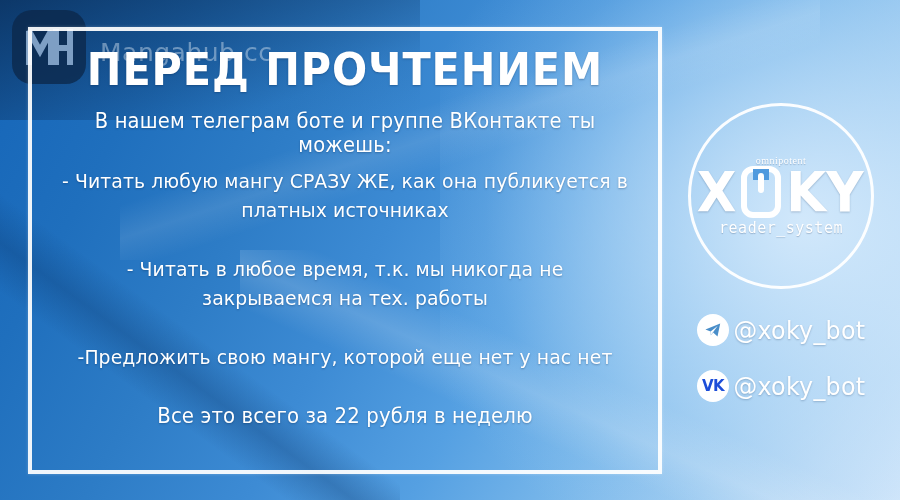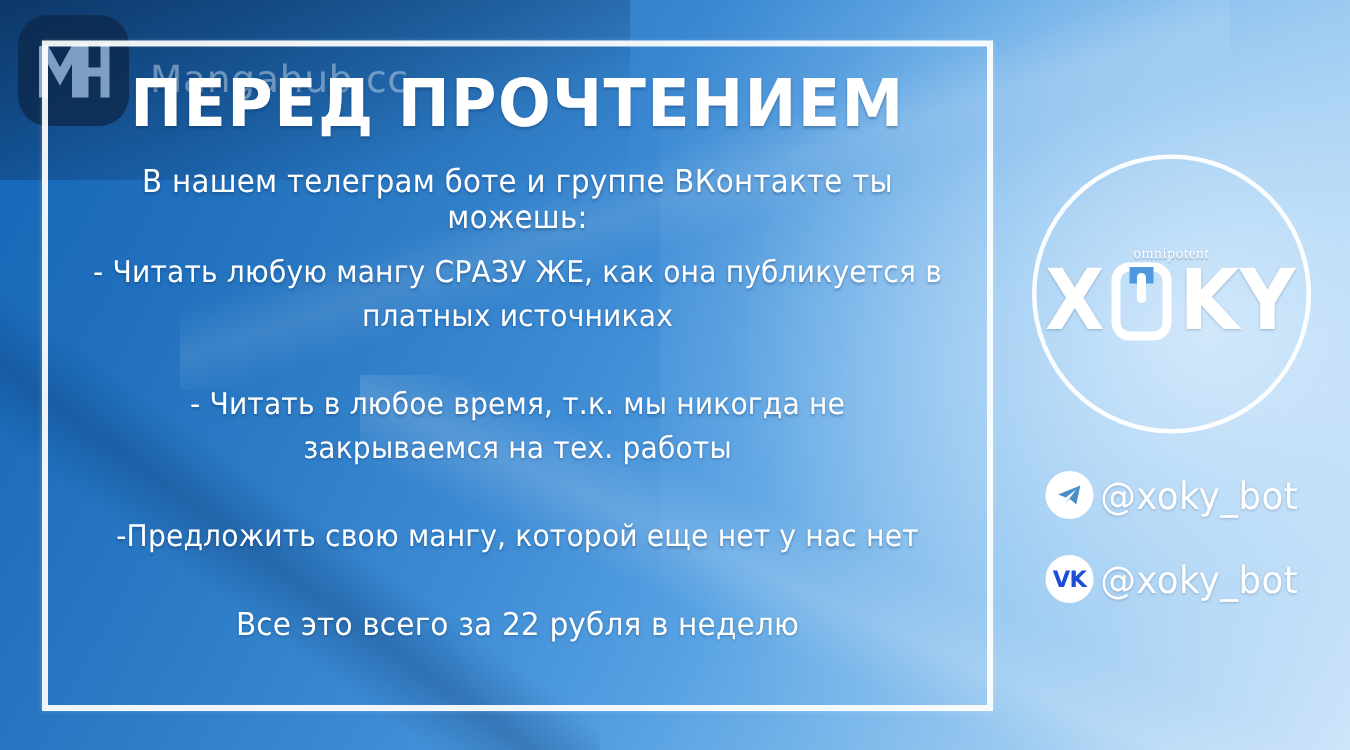--- a/index.html
+++ b/index.html
@@ -334,20 +334,21 @@
     <div id="closing" class="bullet techno">Все это всего за 22 рубля в неделю</div>
   </div>
 
   <div id="brand">
     <div id="brand-top">omnipotent</div>
     <div id="brand-main">
       <span class="bm-letter">X</span>
       <span id="brand-power"></span>
       <span class="bm-letter">KY</span>
     </div>
+    <div id="brand-bottom">reader_system</div>
   </div>
 
   <div id="social-0" class="social">
     <span class="social-icon">
       <svg width="20" height="20" viewBox="0 0 20 20" aria-hidden="true">
         <path d="M2.4 9.6 L17.2 3.6 L14.5 16.4 L10.2 12.6 L7.8 15.2 L7.6 11.6 Z" fill="#4a8ec9"></path>
         <path d="M7.6 11.6 L14.6 6.1 L7.8 15.2 Z" fill="#ffffff"></path>
       </svg>
     </span>
     <span class="social-handle">@xoky_bot</span>

